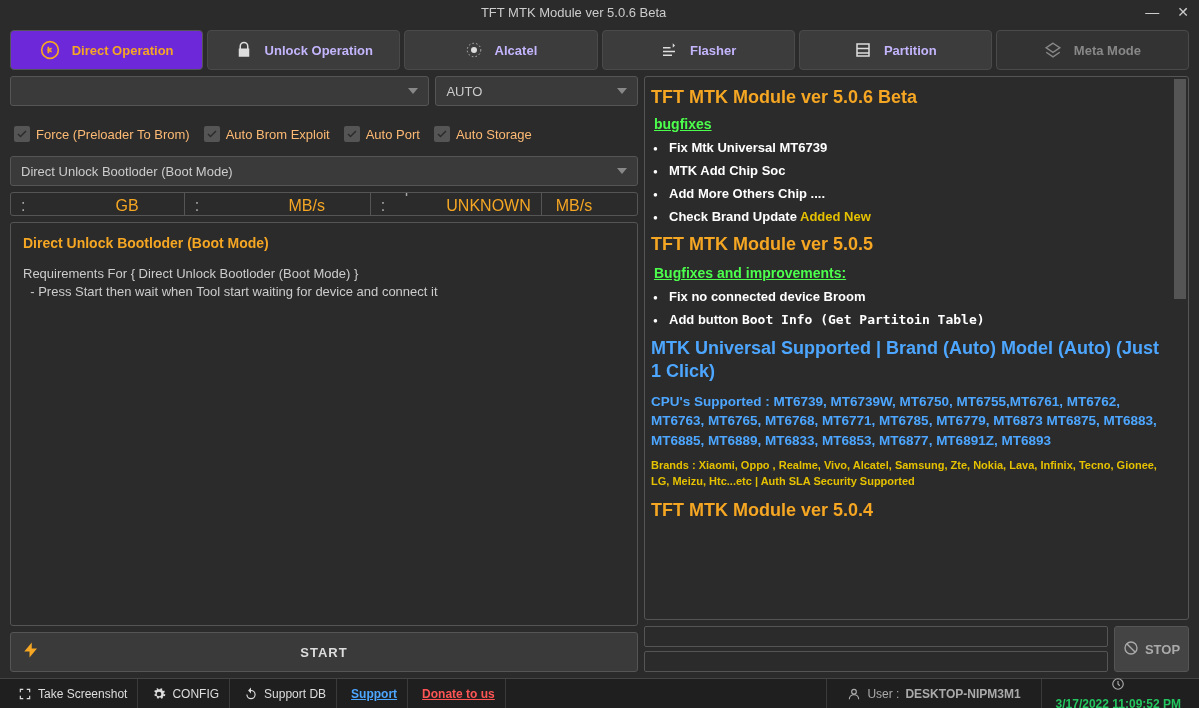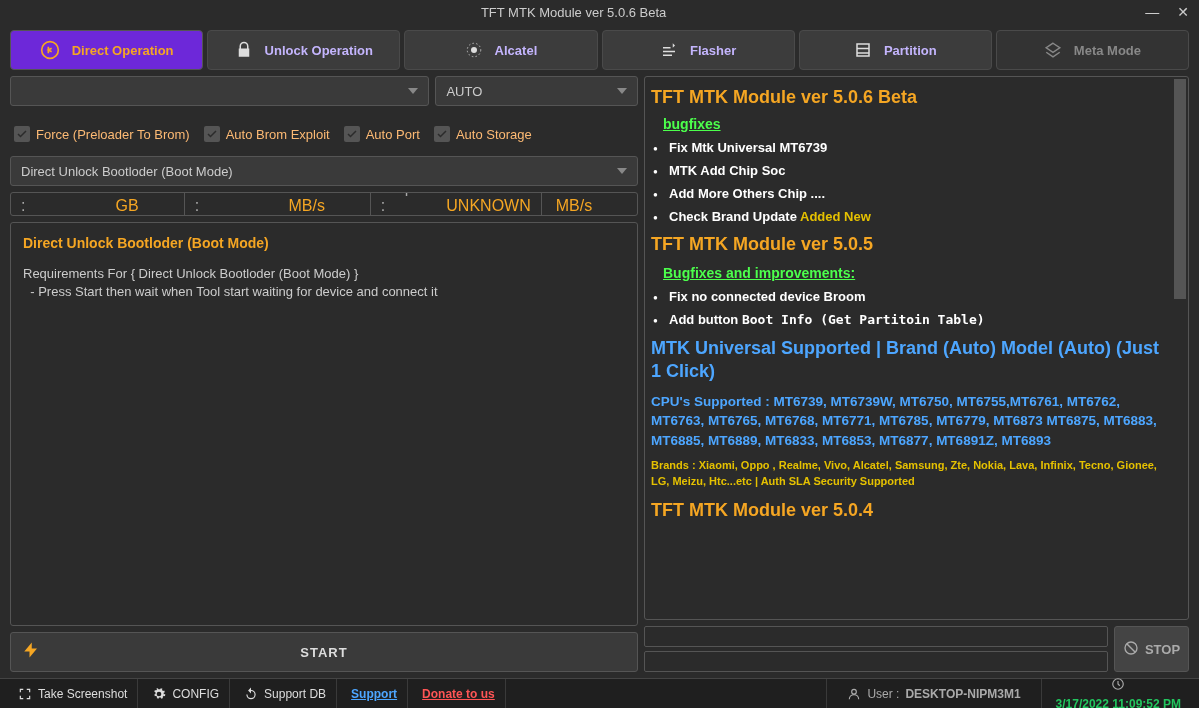--- a/index.html
+++ b/index.html
@@ -41,21 +41,21 @@
 
 .startbtn { height: 40px; background: #3a3a3a; border: 1px solid #555; border-radius: 3px; display: flex; align-items: center; cursor: pointer; }
 .startbtn .bolt { width: 40px; text-align: center; color: #f5a623; font-size: 18px; }
 .startbtn .lbl { flex: 1; text-align: center; color: #ddd; font-weight: 600; letter-spacing: 1px; padding-right: 40px; }
 
 .changelog { flex: 1; border: 1px solid #555; border-radius: 3px; padding: 8px 10px 8px 6px; overflow: hidden; position: relative; }
 .changelog::-webkit-scrollbar { width: 12px; }
 .cl-thumb { position: absolute; right: 2px; top: 2px; width: 12px; height: 220px; background: #555; border-radius: 0; }
 .cl-body { height: 100%; overflow: hidden; padding-right: 18px; }
 .cl-h1 { color: #f5a623; font-size: 18px; font-weight: 700; margin: 2px 0 8px 0; }
-.cl-h-green { color: #4cff4c; text-decoration: underline; font-size: 14px; font-weight: 700; margin: 6px 12px; display: block;}
+.cl-h-green { color: #4cff4c; text-decoration: underline; font-size: 14px; font-weight: 700; margin: 6px 3px; display: block;}
 .cl-h-blue { color: #4da6ff; font-size: 18px; font-weight: 700; margin: 10px 0 8px 0; line-height: 1.3;}
 .cl-h-orange { color: #f5a623; font-size: 18px; font-weight: 700; margin: 10px 0; }
 .cl-sup { color: #4da6ff; font-weight: 700; font-size: 13.5px; line-height: 1.45; margin: 4px 0; }
 .cl-brands { color: #e5c100; font-weight: 700; font-size: 11px; line-height: 1.45; margin: 8px 0;}
 .cl-ul { list-style: none; padding: 0 0 0 18px; }
 .cl-ul li { color: #fff; font-size: 13px; margin: 8px 0; position: relative; font-weight: 600; }
 .cl-ul li::before { content: "●"; position: absolute; left: -16px; font-size: 8px; top: 4px; color: #fff; }
 .cl-mono { font-family: Consolas, monospace; }
 .added { color: #e5c100; }
 

